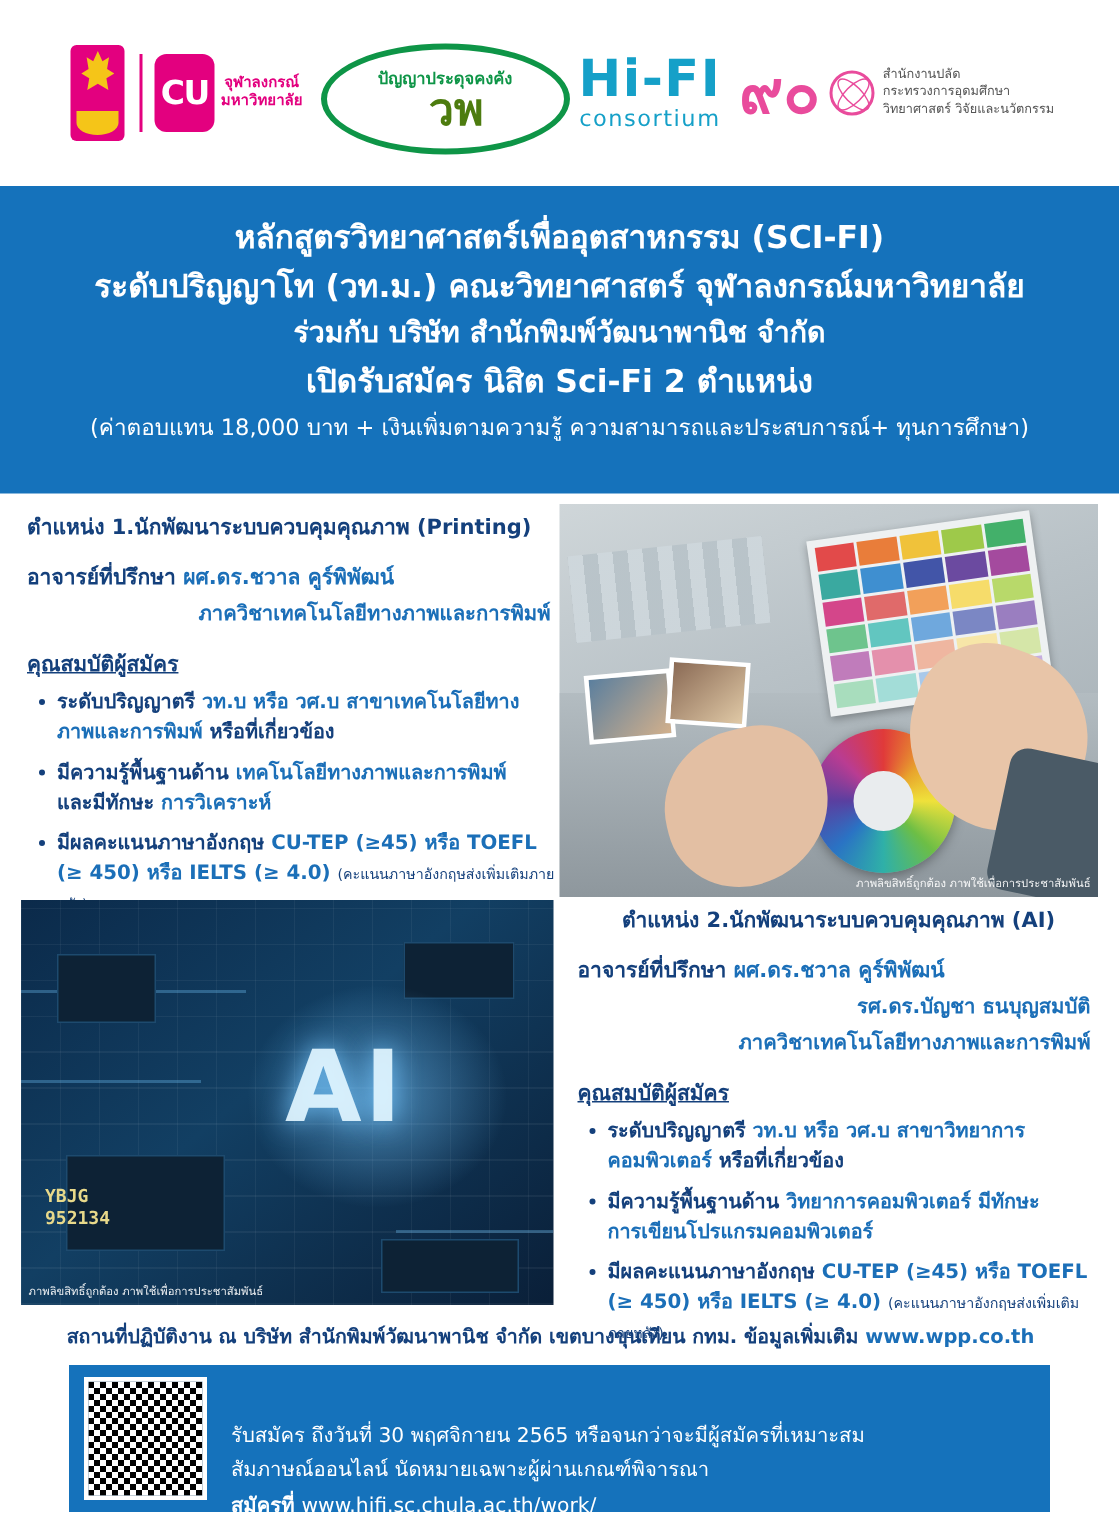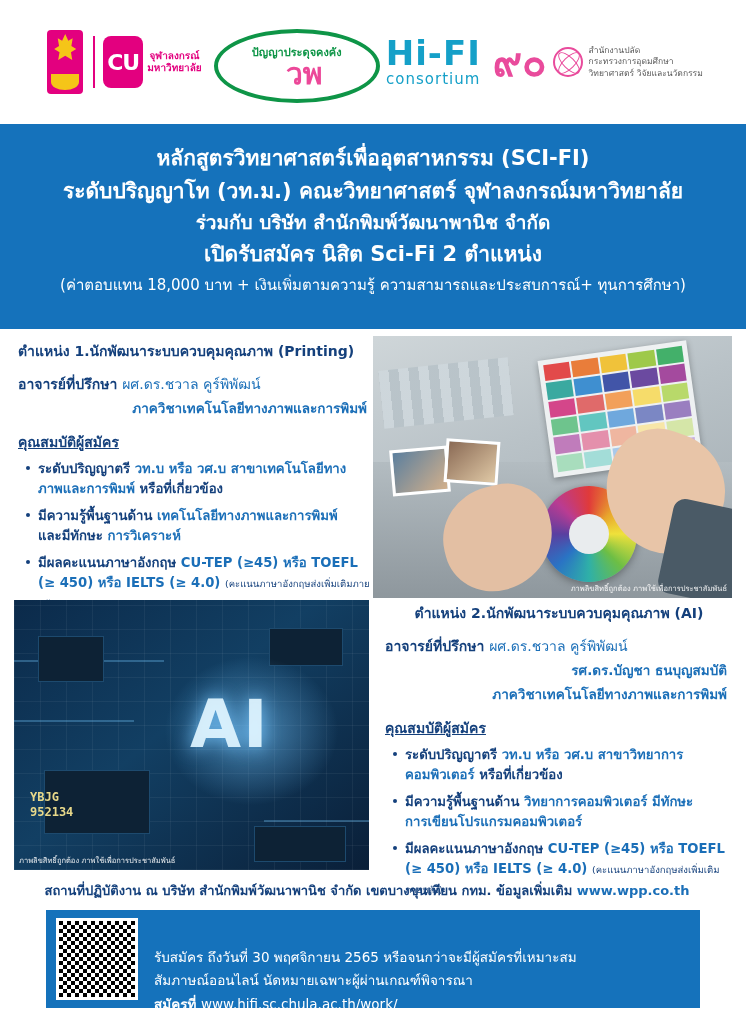--- a/index.html
+++ b/index.html
@@ -100,21 +100,21 @@
     display: flex; flex-direction: column;
     align-items: center; justify-content: center;
   }
   .wpp-oval .thai-top {
     color: #0e9547;
     font-size: 11px;
     font-weight: bold;
     margin-bottom: -2px;
   }
   .wpp-oval .thai-main {
-    color: #ec4899;
+    color: #4d7c0f;
     font-size: 30px;
     font-weight: bold;
     line-height: 1;
     margin-left: 15px;
   }
 
   
   .logo-hifi {
     flex-direction: column;
     align-items: center;
@@ -192,21 +192,21 @@
     color: #14407c;
     margin-bottom: 11px;
   }
   .advisor-label {
     font-size: 14px;
     font-weight: bold;
     color: #14407c;
   }
   .advisor-name {
     color: #1b6fb8;
-    font-weight: normal;
+    font-weight: bold;
   }
   .dept {
     font-size: 13.5px;
     color: #1b6fb8;
     font-weight: bold;
     text-align: right;
     margin-top: 2px;
     margin-right: 6px;
   }
   .qual-head {

